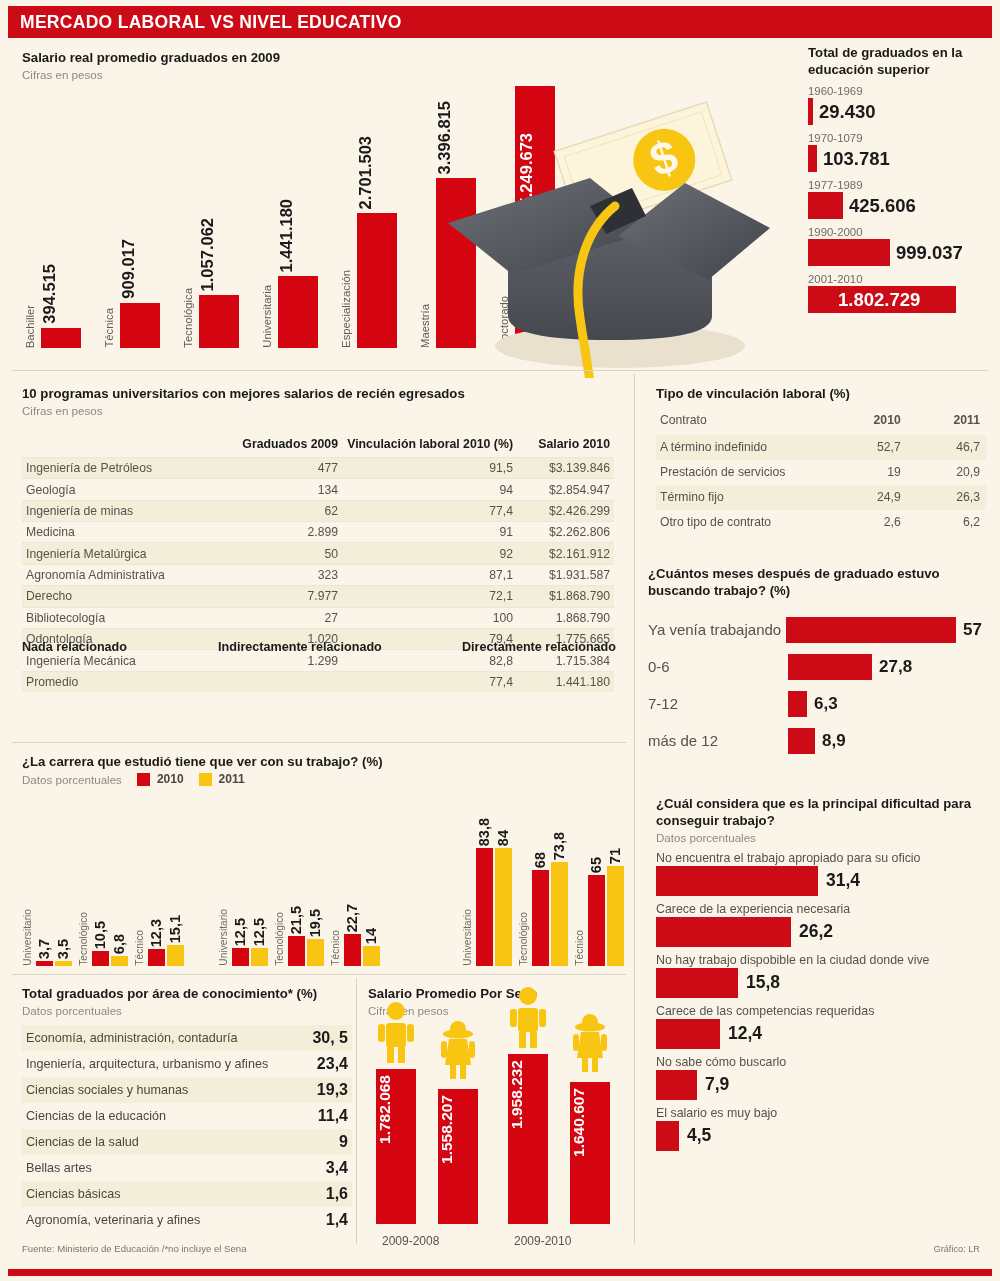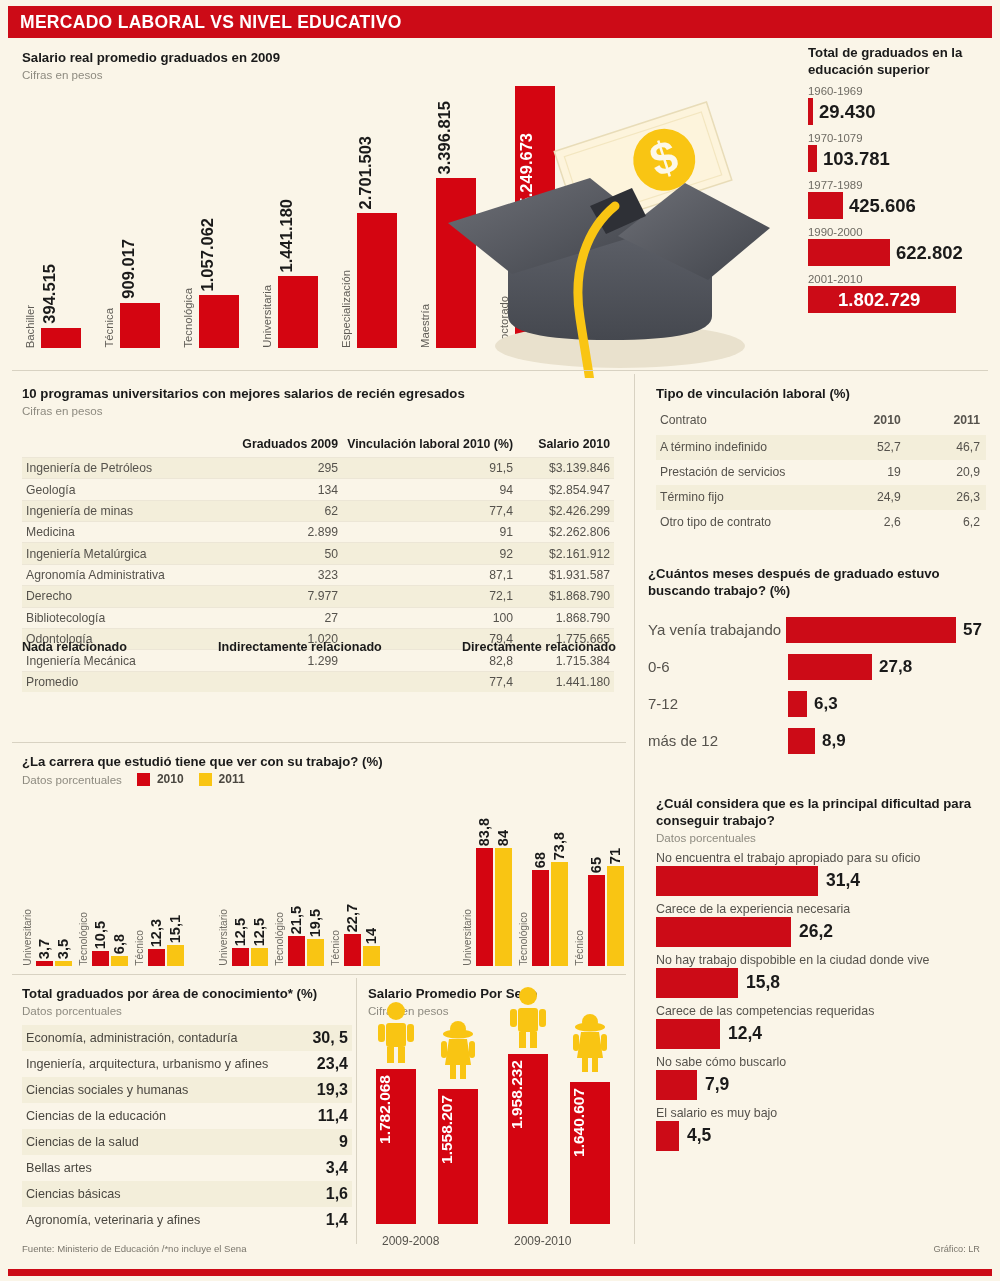--- a/index.html
+++ b/index.html
@@ -268,21 +268,21 @@
           <div class="tot-period">1977-1989</div>
           <div class="tot-barline">
             <div class="tot-bar" style="width:35px"></div>
             <div class="tot-val" style="">425.606</div>
           </div>
         </div>
         <div class="tot-row">
           <div class="tot-period">1990-2000</div>
           <div class="tot-barline">
             <div class="tot-bar" style="width:82px"></div>
-            <div class="tot-val" style="">622.802</div>
+            <div class="tot-val" style="">999.037</div>
           </div>
         </div>
         <div class="tot-row">
           <div class="tot-period">2001-2010</div>
           <div class="tot-barline">
             <div class="tot-bar" style="width:148px"></div>
             <div class="tot-val inside" style="margin-left:-118px;">1.802.729</div>
           </div>
         </div>
       </div>
@@ -299,21 +299,21 @@
           <tr>
             <th class="c-name" style="width: 210px;"></th>
             <th style="width: 110px;">Graduados 2009</th>
             <th style="width: 175px;">Vinculación laboral 2010 (%)</th>
             <th>Salario 2010</th>
           </tr>
         </thead>
       <tbody>
           <tr>
             <td class="c-name">Ingeniería de Petróleos</td>
-            <td>295</td>
+            <td>477</td>
             <td>91,5</td>
             <td>$3.139.846</td>
           </tr>
           <tr>
             <td class="c-name">Geología</td>
             <td>134</td>
             <td>94</td>
             <td>$2.854.947</td>
           </tr>
           <tr>

